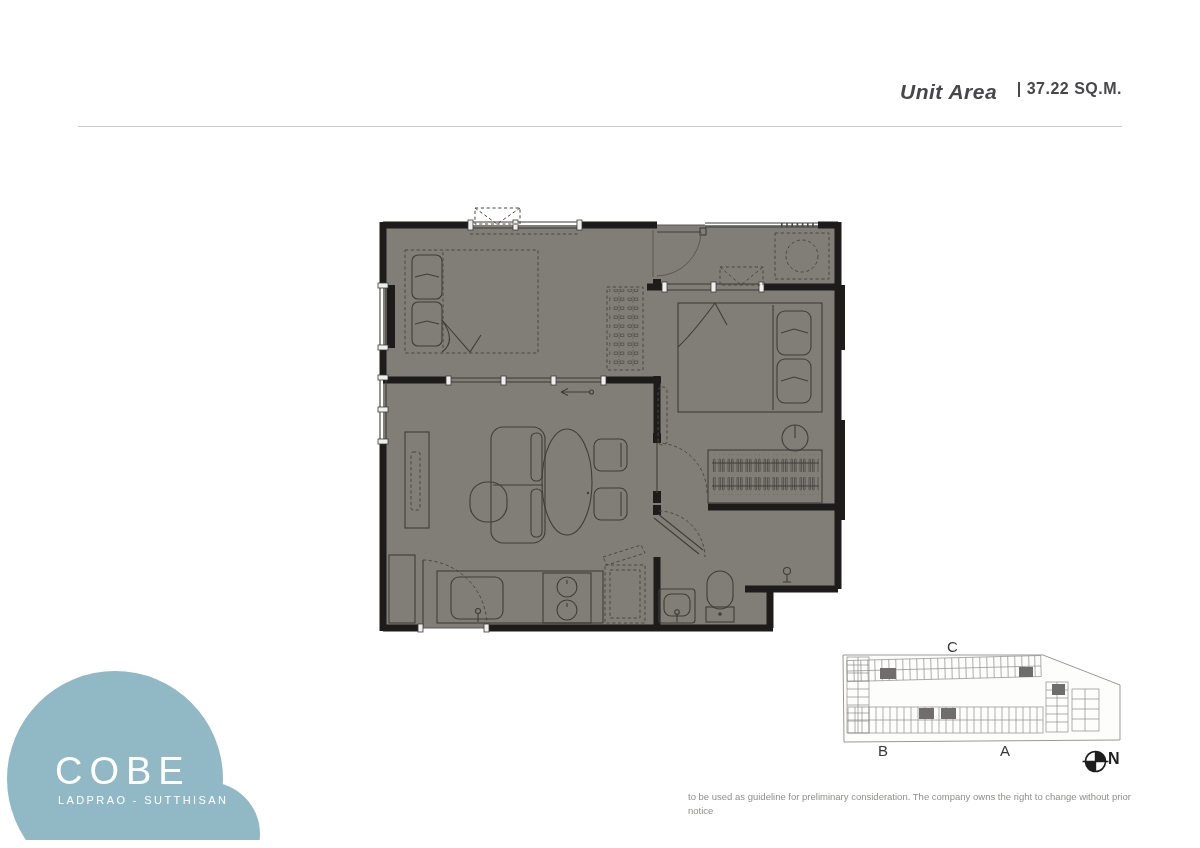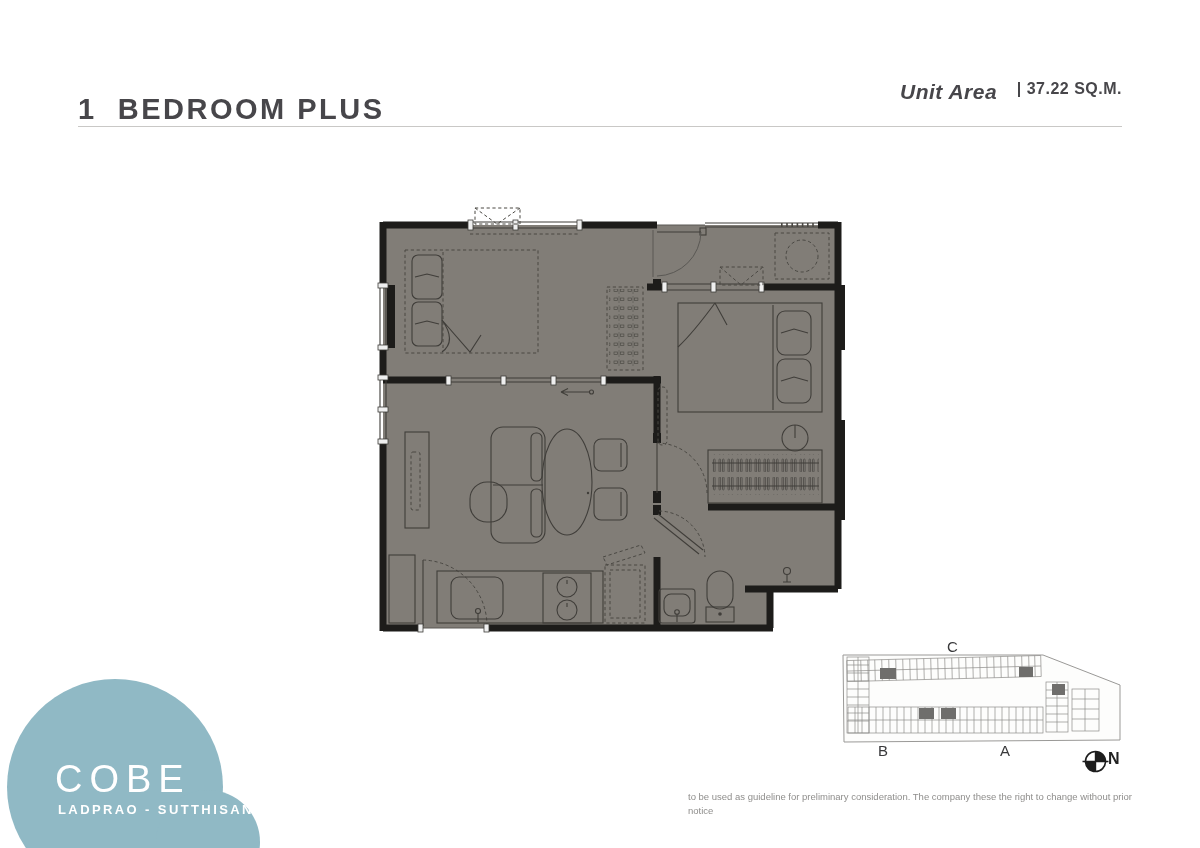--- a/index.html
+++ b/index.html
@@ -39,39 +39,38 @@
   
   .keyplan{position:absolute;left:835px;top:645px;}
   .kp-out{fill:#fdfdfc;stroke:#9a9997;stroke-width:1;}
   .kp-unit{fill:none;stroke:#8d8c8a;stroke-width:.7;}
   .kp-dark{fill:var(--keyplan-highlight);}
   .kp-label{position:absolute;font-size:15px;font-weight:500;color:#39393b;letter-spacing:.5px;}
   .compass{position:absolute;left:1082px;top:748px;}
   .north{position:absolute;left:1108px;top:750px;font-size:16px;font-weight:700;color:#222;}
 
   
-  .cloud{position:absolute;left:0;bottom:0;width:270px;height:178px;overflow:hidden;padding-left:19px;}
+  .cloud{position:absolute;left:0;bottom:8px;width:270px;height:178px;overflow:hidden;padding-left:19px;}
   .cloud-circle{position:absolute;border-radius:50%;background:var(--cloud-blue);}
   .cc1{left:7px;top:9px;width:216px;height:216px;}   
   .cc2{left:156px;top:120px;width:104px;height:104px;}
   .brand{position:absolute;left:55px;top:88px;font-size:38px;font-weight:300;
          letter-spacing:7px;color:#ffffff;}
-  .brand-sub{position:absolute;left:58px;top:132px;font-size:13px;font-weight:700;
+  .brand-sub{position:absolute;left:58px;top:132px;font-size:11px;font-weight:400;
          letter-spacing:2.4px;color:#ffffff;}
 
   
   .disclaimer{position:absolute;left:688px;top:790px;width:445px;font-size:9.5px;
          line-height:1.5;color:var(--text-muted);}
 </style>
 </head>
 <body>
 
 <div class="page">
 
-  <h1 class="title">1  BEDROOM PLUS</h1>
   <span class="unit-label">Unit Area</span>
   <span class="unit-value">| 37.22 SQ.M.</span>
   <div class="rule"></div>
 
   <svg class="plan" width="470" height="430" viewBox="0 0 470 430">
     <defs>
       <pattern id="hang" width="9" height="18" patternUnits="userSpaceOnUse">
         <rect x="2" y="2" width="1.6" height="13" rx="0.8" fill="none" stroke="#43413d" stroke-width="0.7"></rect>
         <rect x="5.5" y="2" width="1.6" height="13" rx="0.8" fill="none" stroke="#43413d" stroke-width="0.7"></rect>
       </pattern>
@@ -314,16 +313,16 @@
   <span class="north">N</span>
 
   <div class="cloud">
     <div class="cloud-circle cc1"></div>
     <div class="cloud-circle cc2"></div>
     <div class="brand">COBE</div>
     <div class="brand-sub">LADPRAO - SUTTHISAN</div>
   </div>
 
   <div class="disclaimer">
-    <div>to be used as guideline for preliminary consideration. The company these the right to change without prior notice</div>
+    <div>to be used as guideline for preliminary consideration. The company owns the right to change without prior notice</div>
   </div>
 
 </div>
 
 </body></html>

